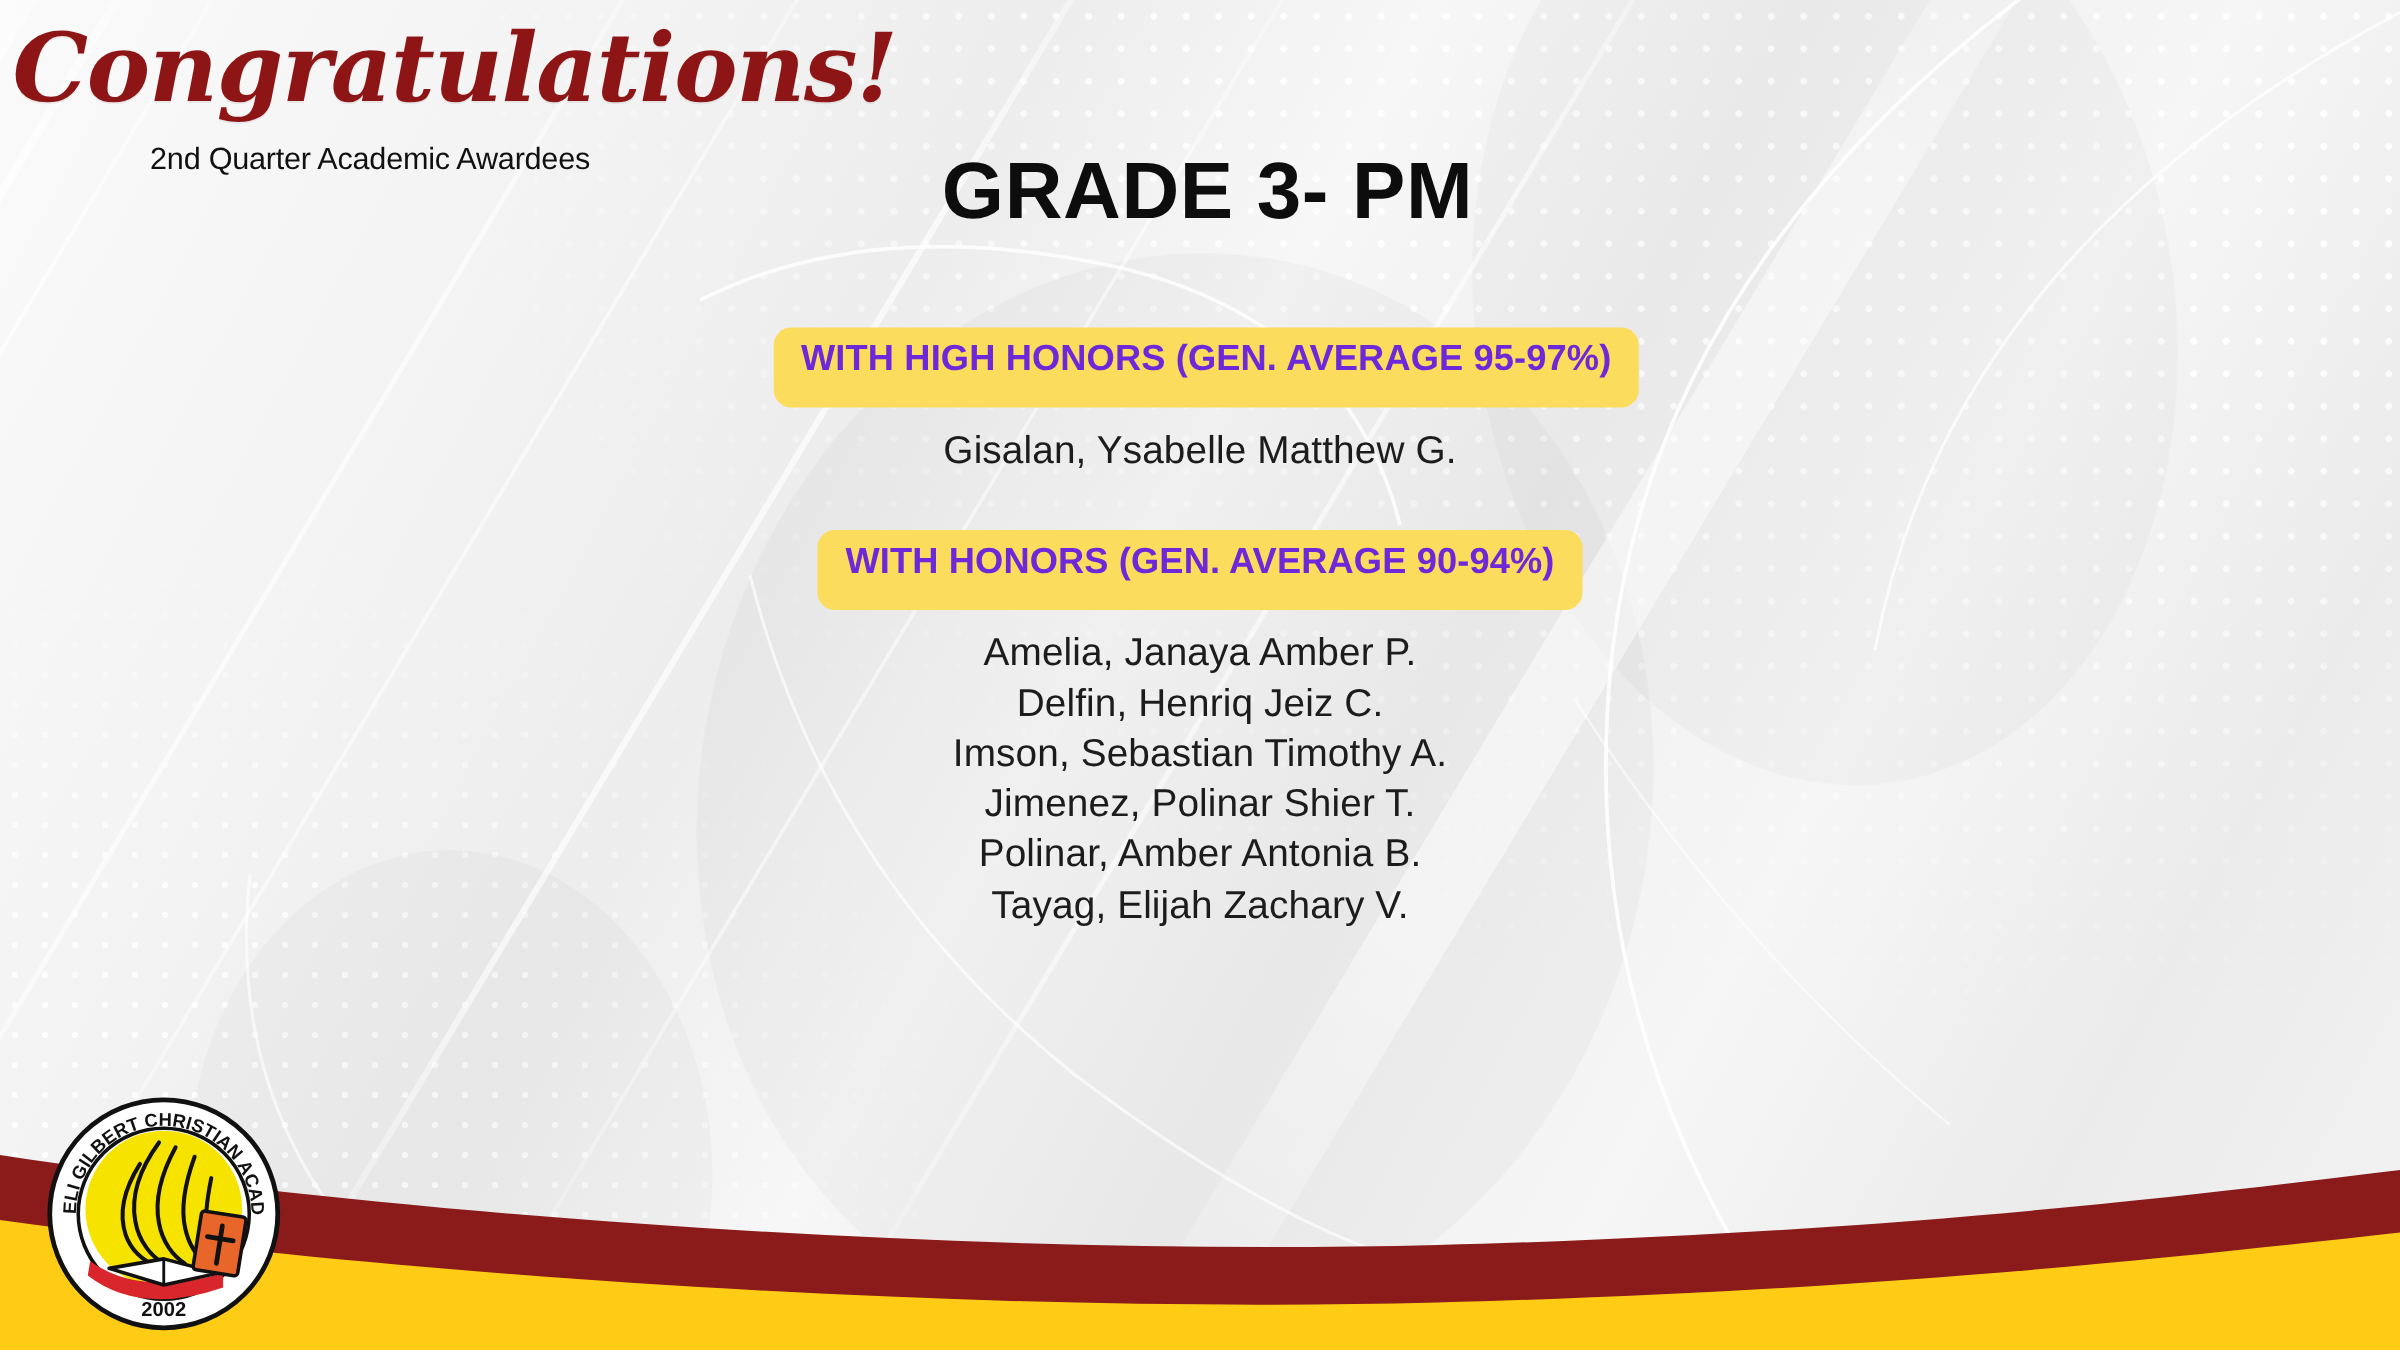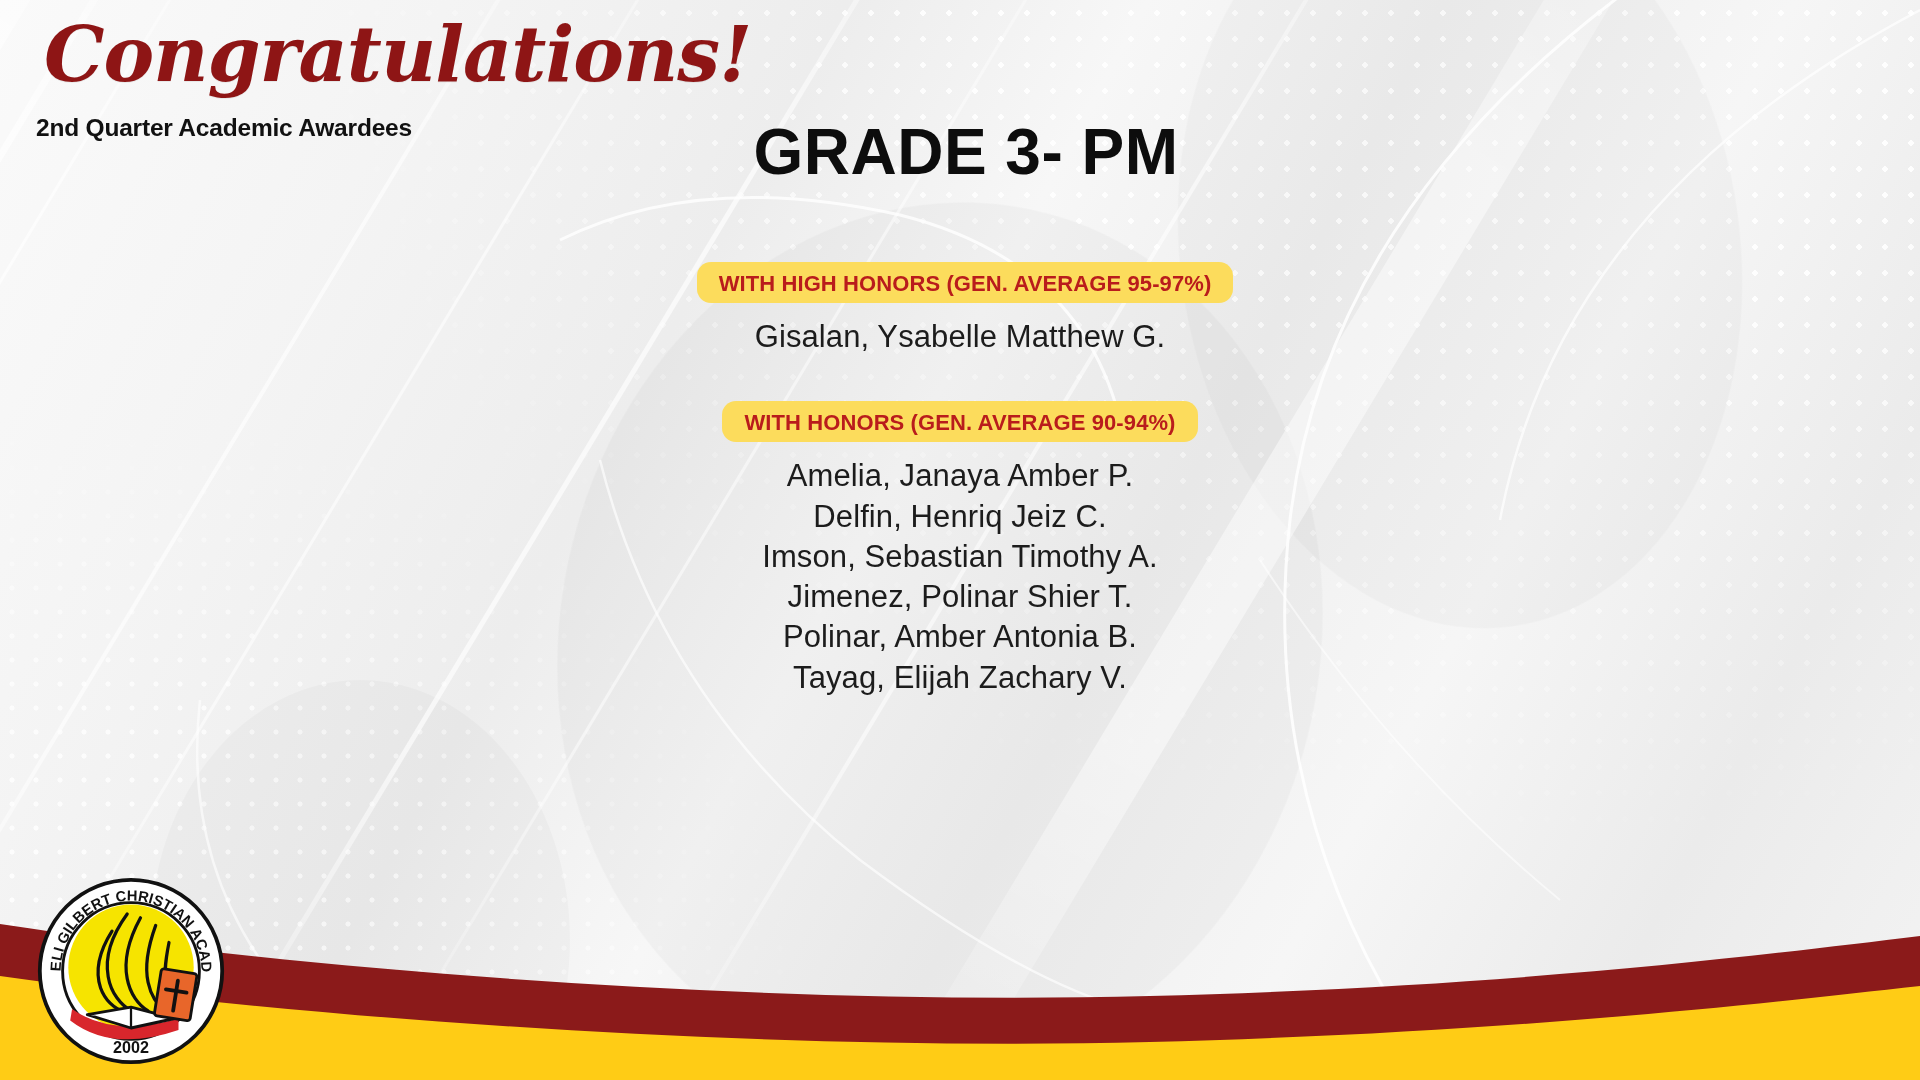--- a/index.html
+++ b/index.html
@@ -56,37 +56,37 @@
 
   
   .streaks { position:absolute; inset:0; overflow:hidden; }
   .streak {
     position:absolute;
     background:linear-gradient(to bottom, rgba(255,255,255,0) 0%, rgba(255,255,255,.95) 30%, rgba(255,255,255,.95) 70%, rgba(255,255,255,0) 100%);
     transform-origin:top left;
   }
 
   
-  .header { position:absolute; left:12px; top:0; width:620px; padding:14px 0 0 24px; }
+  .header { position:absolute; left:0; top:0; width:620px; padding:14px 0 0 2px; }
   .congrats {
     font-family:"DejaVu Serif", serif;
     font-style:italic;
     font-weight:700;
     font-size:76px;
     color:#8E1515;
     letter-spacing:-1px;
     line-height:1.08;
     padding-left:8px;
     text-shadow:0 1px 0 rgba(0,0,0,.06);
   }
   .sub1 {
-    font-size:24.5px; font-weight:700; color:#111;
+    font-size:24.5px; font-weight:400; color:#111;
     letter-spacing:-0.2px;
     margin-top:18px;
-    text-align:left; width:470px;
+    text-align:right; width:470px;
   }
   .sub2 {
     font-size:24.5px; font-weight:700; color:#111;
     letter-spacing:-0.2px;
     margin-top:6px;
     text-align:center; width:470px;
   }
 
   
   .main {
@@ -104,24 +104,24 @@
     margin-bottom:78px;
     padding-left:12px;
   }
 
   .honor-group { margin-bottom:0; }
 
   .badge {
     display:inline-block;
     background:#FCDC5C;
     border-radius:14px;
-    padding:11px 22px 8px;
-    font-size:22px;
+    padding:11px 22px 24px;
+    font-size:29px;
     font-weight:700;
-    color:#b91c1c;
+    color:#6d28d9;
     letter-spacing:0.1px;
     line-height:1;
   }
   .badge-hi { margin-left:10px; }
 
   .names { margin-top:14px; }
   .name {
     font-size:31px;
     font-weight:400;
     color:#1c1c1c;

